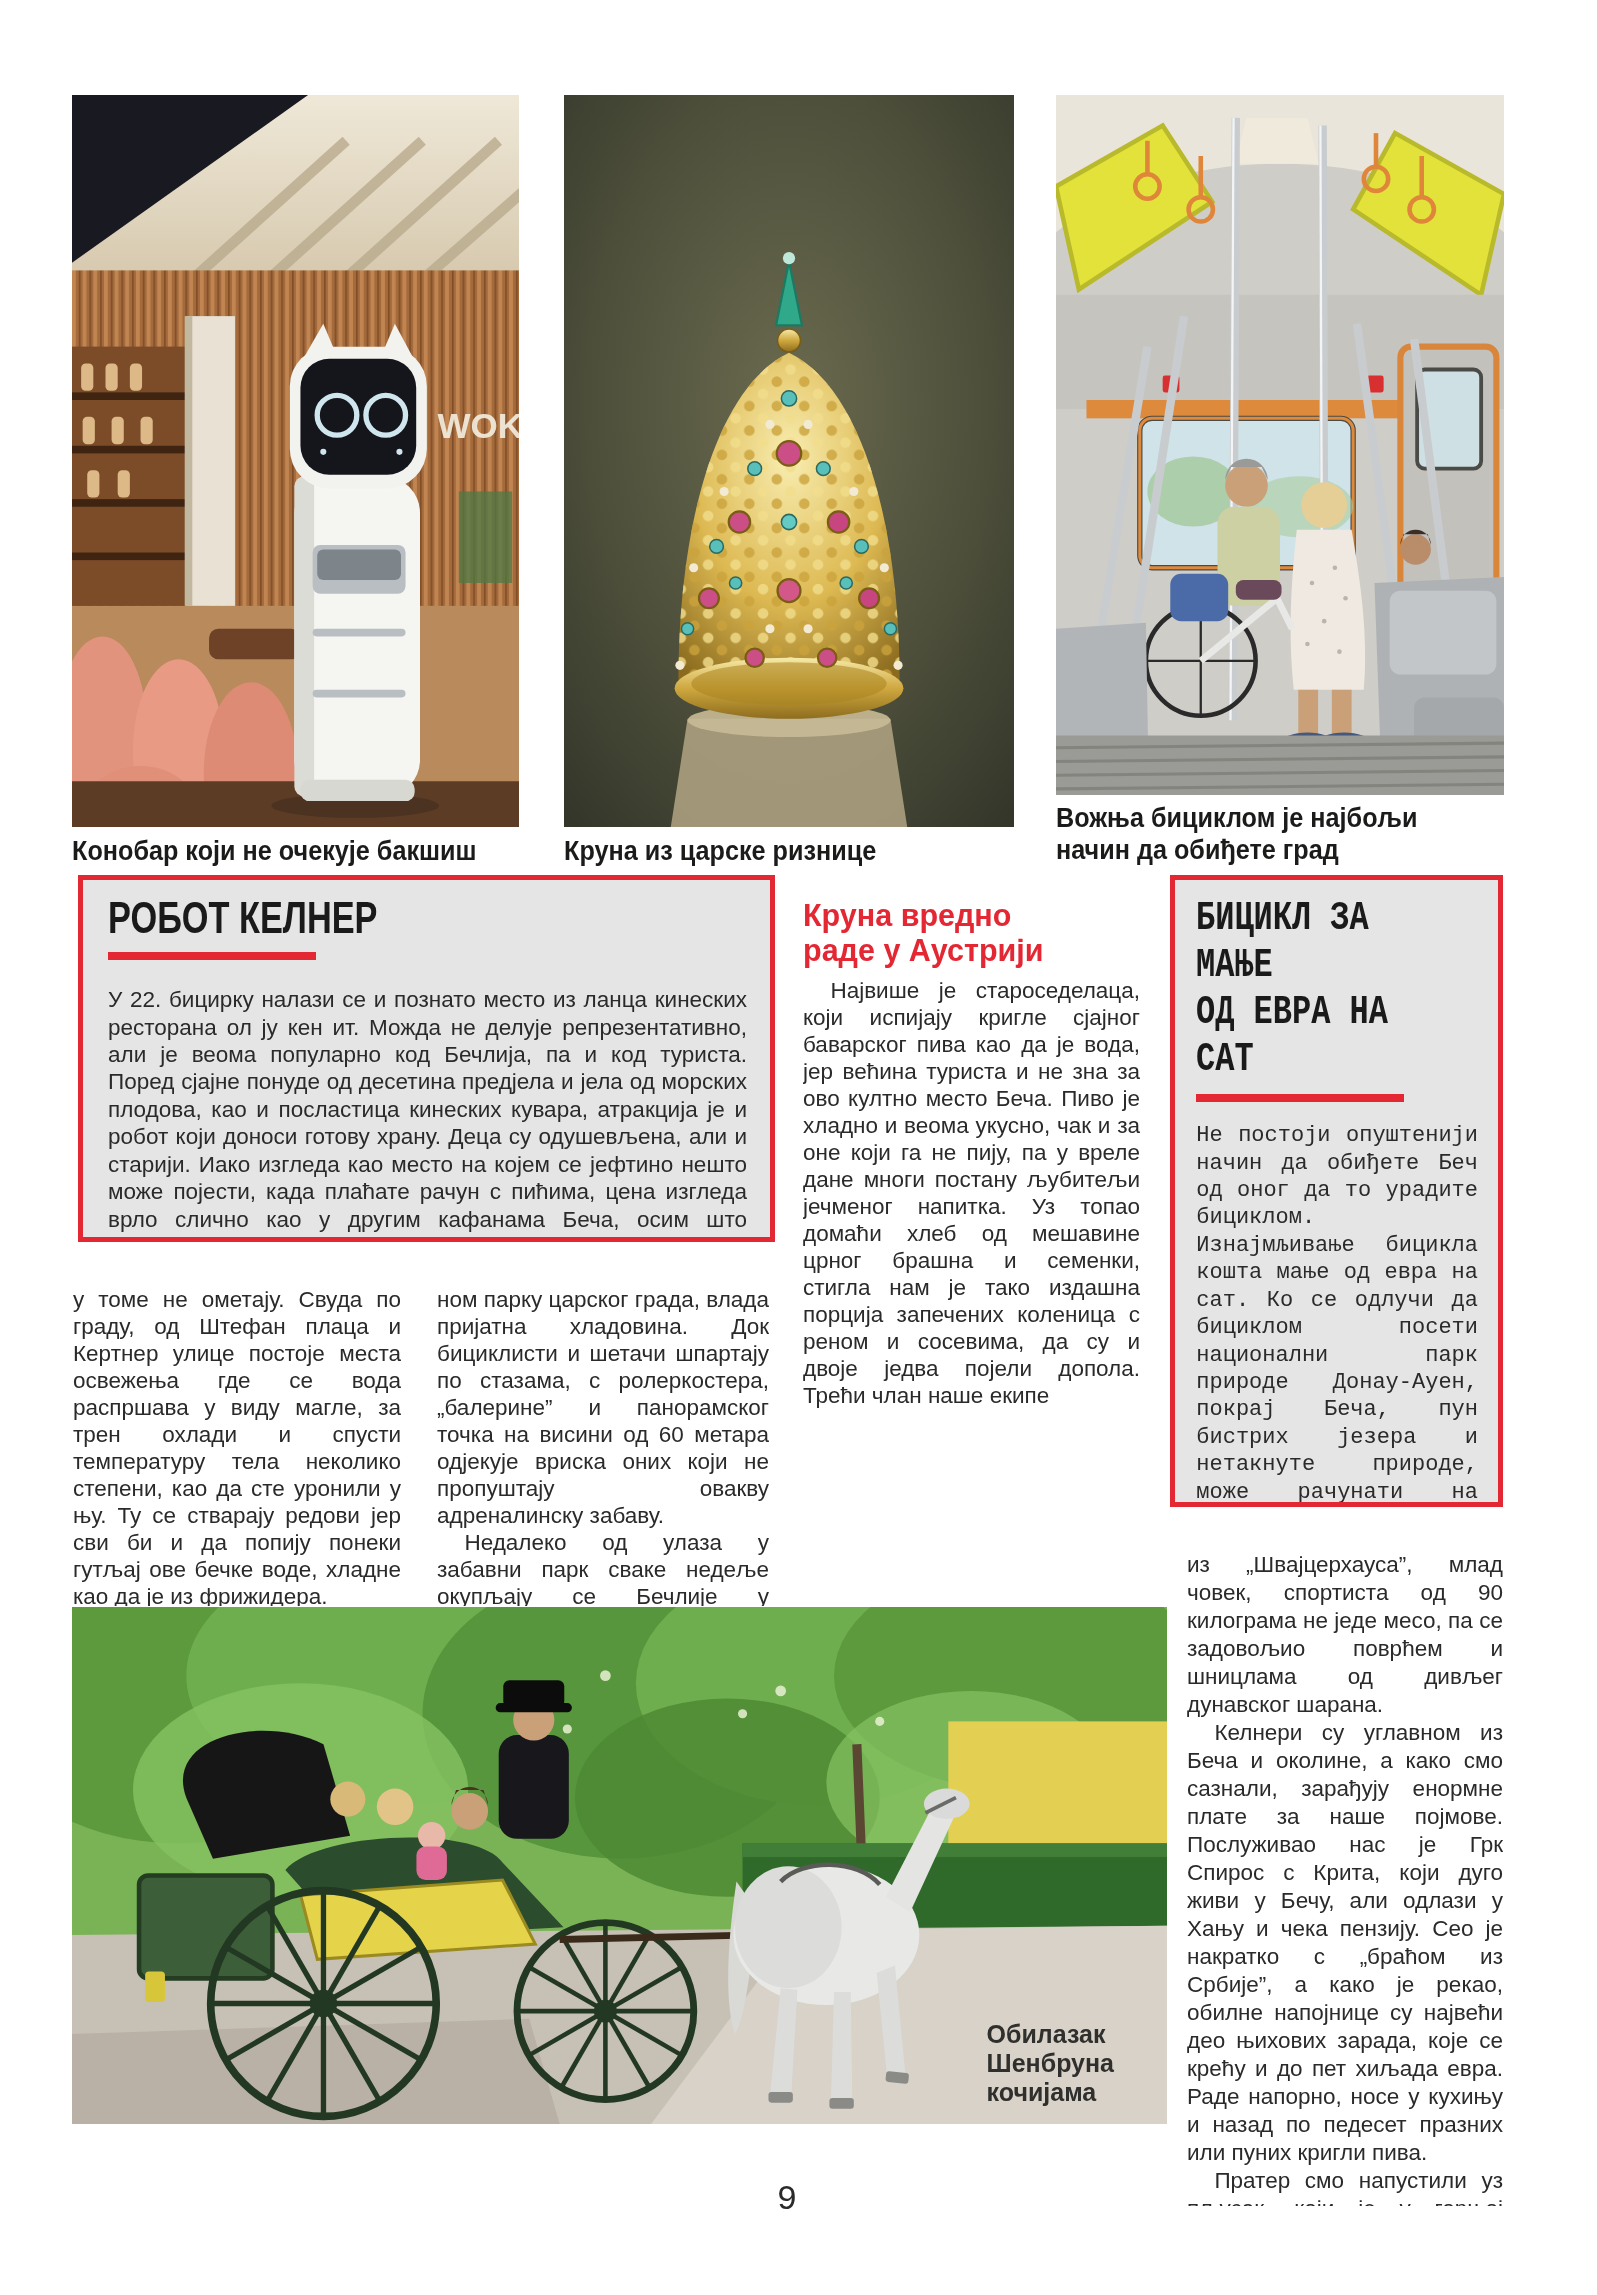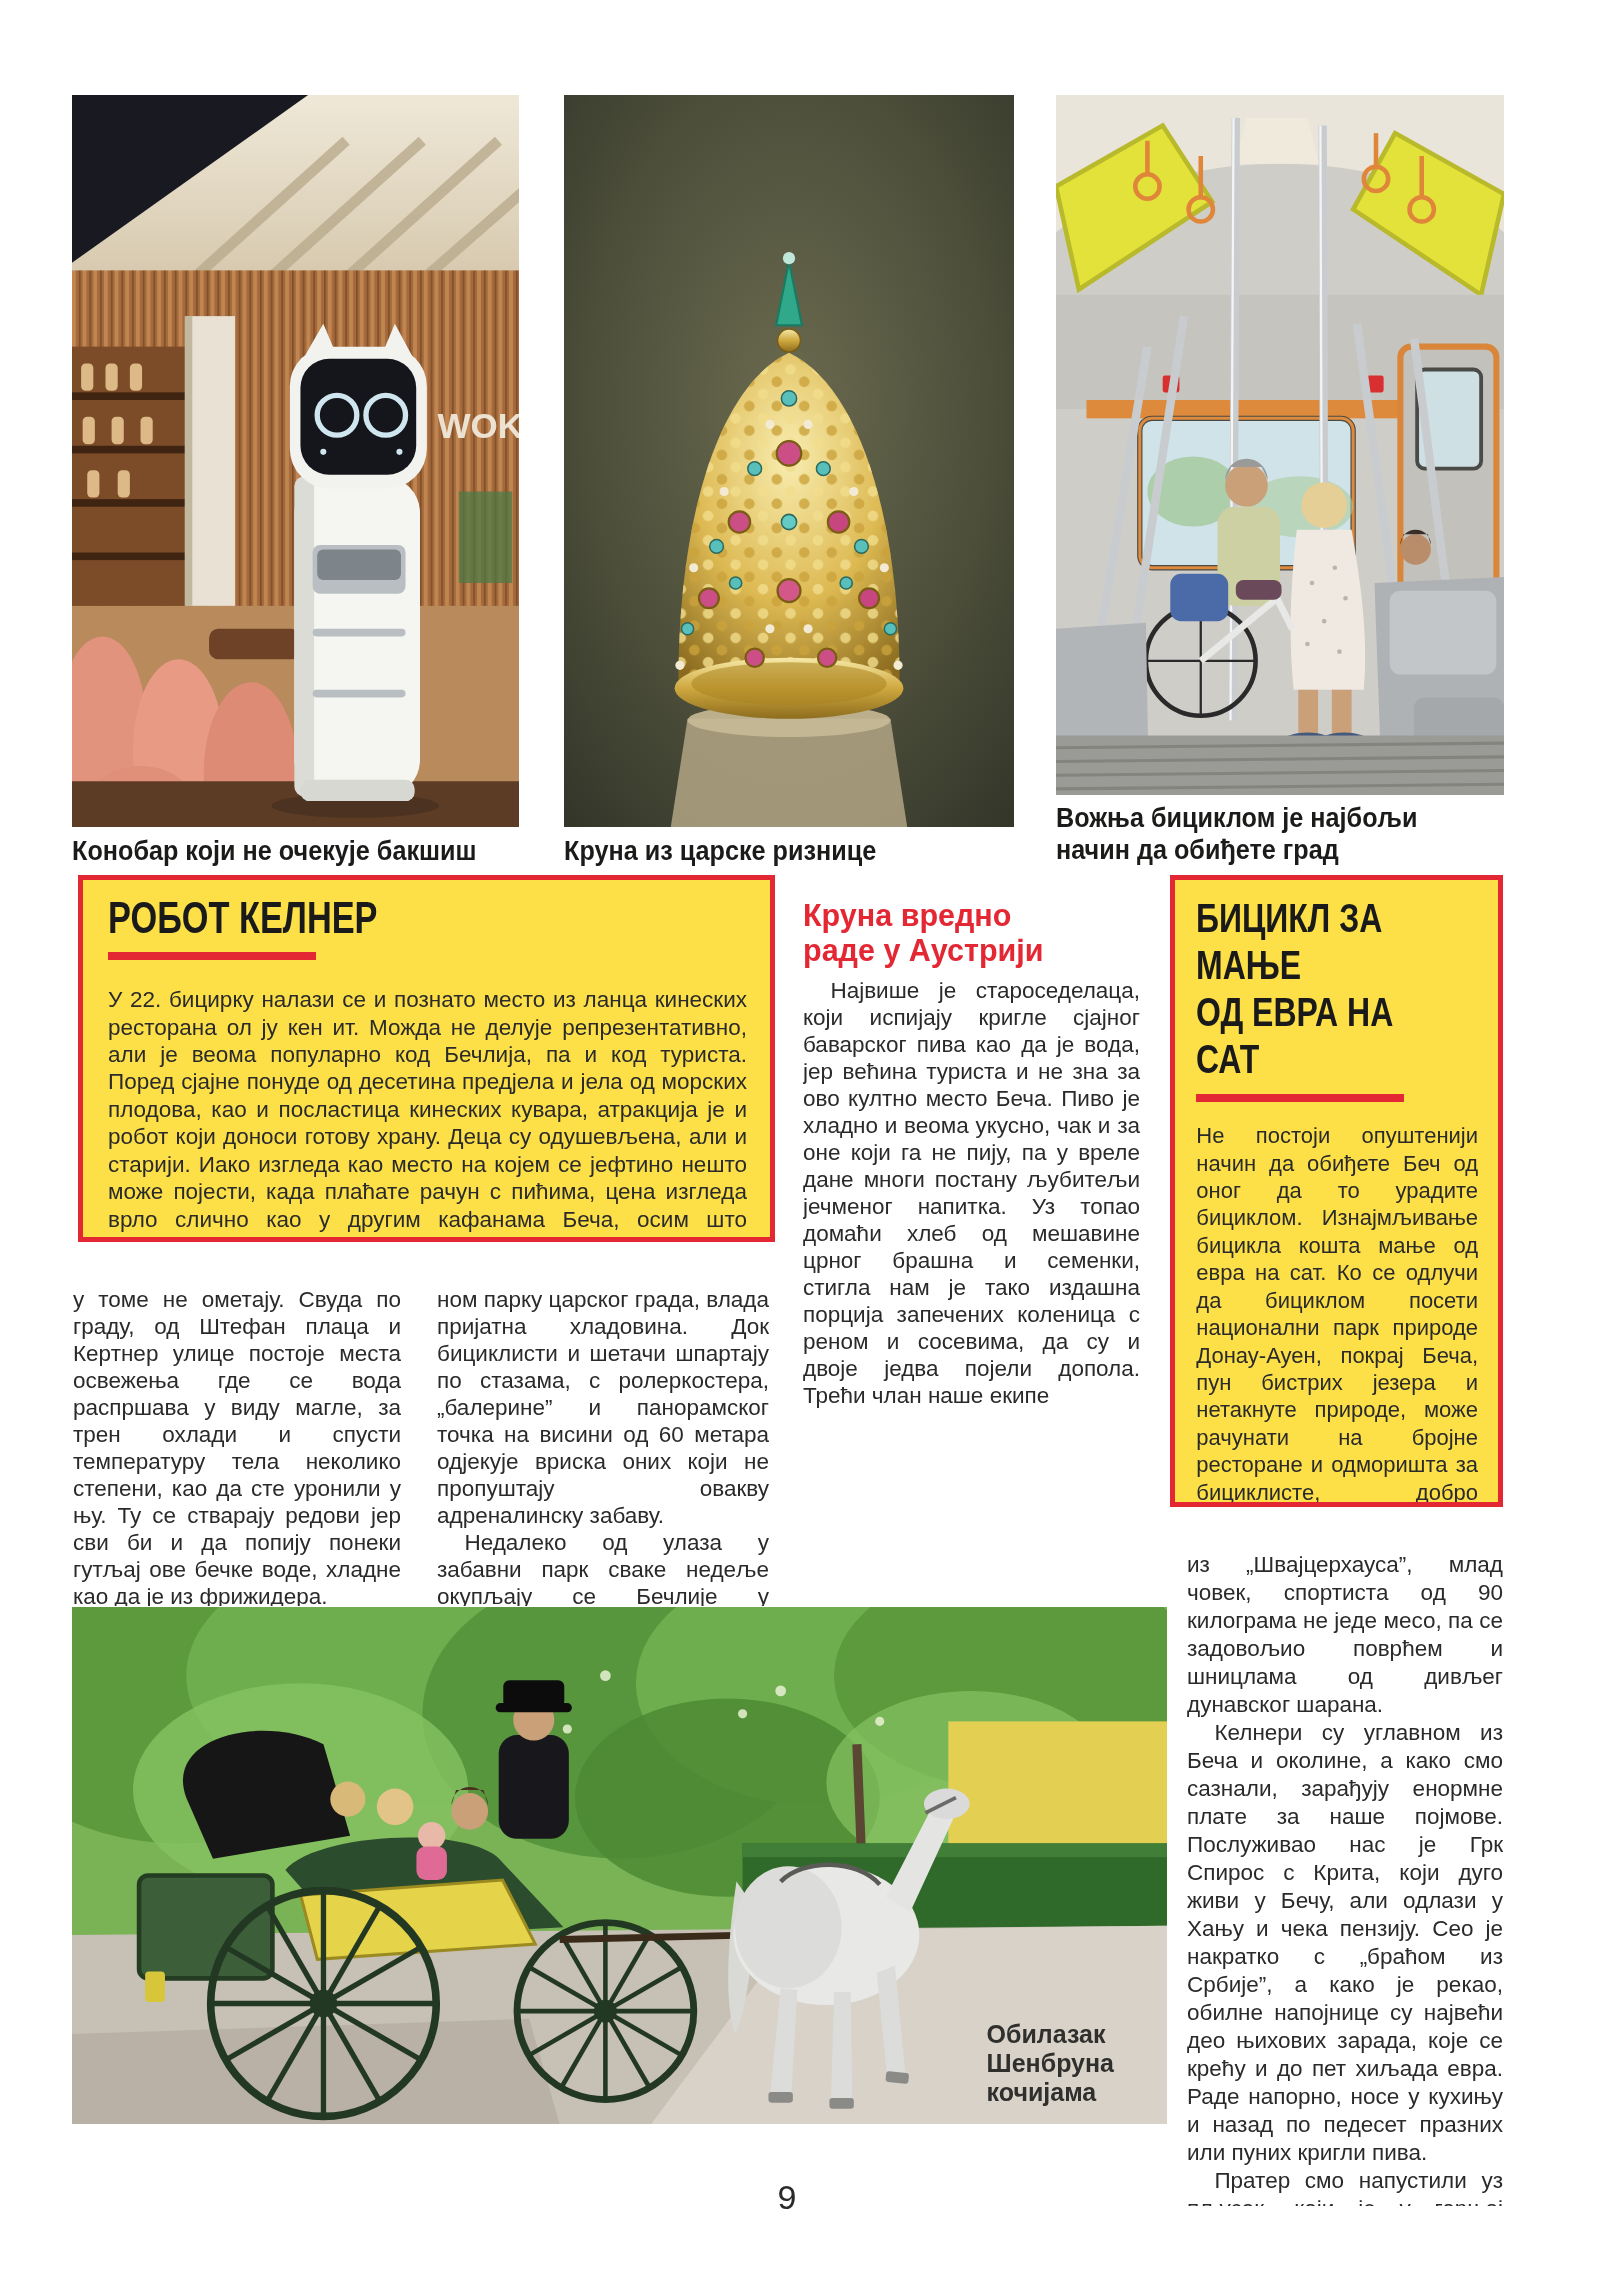--- a/index.html
+++ b/index.html
@@ -7,21 +7,21 @@
   .page { position:relative; width:1597px; height:2295px; background:#fff;
           font-family:"Liberation Sans", sans-serif; color:#262626; overflow:hidden; }
   .abs { position:absolute; }
   figure { margin:0; }
   .photo { overflow:hidden; background:#c4b5fd; }
   .photo svg { display:block; width:100%; height:100%; }
 
   .caption { font-weight:bold; font-size:27.4px; line-height:32px; color:#1b1b1a;
              transform:scaleX(.92); transform-origin:0 0; white-space:pre-line; }
 
-  .redbox { border:5.3px solid var(--red); box-sizing:border-box; background:#fde047; overflow:hidden; }
+  .redbox { border:5.3px solid var(--red); box-sizing:border-box; background:#e5e5e5; overflow:hidden; }
   .redbox .inner { padding:15.2px 23px 0 25px; }
   .boxtitle { display:inline-block; font-weight:bold; font-size:44px; line-height:46px;
               color:#1a1a1a; transform:scaleX(.78); transform-origin:0 0; white-space:pre-line; }
   .boxtitle.two { font-size:41px; line-height:47px; }
   .rule { height:8.4px; background:var(--red); width:208px; margin-top:10.7px; }
   .boxbody { font-size:22.5px; line-height:27.4px; text-align:justify; margin-top:26px; color:#2a2a2a; }
   .redbox.bike .boxbody { font-size:22px; line-height:27.4px; margin-top:20px; }
 
   .bodycol { overflow:hidden; }
   .bodycol p { margin:0; font-size:22.5px; line-height:27px; text-align:justify; color:#2a2a2a; }
@@ -293,21 +293,21 @@
 
   <section class="abs redbox" style="left:78px; top:875px; width:697px; height:367px;">
     <div class="inner">
       <span class="boxtitle">РОБОТ КЕЛНЕР</span>
       <div class="rule"></div>
       <div class="boxbody">У 22. бицирку налази се и познато место из ланца кинеских ресторана ол ју кен ит. Можда не делује репрезентативно, али је веома популарно код Бечлија, па и код туриста. Поред сјајне понуде од десетина предјела и јела од морских плодова, као и посластица кинеских кувара, атракција је и робот који доноси готову храну. Деца су одушевљена, али и старији. Иако изгледа као место на којем се јефтино нешто може појести, када плаћате рачун с пићима, цена изгледа врло слично као у другим кафанама Беча, осим што „келнеру” нисте морали да дате напојницу.</div>
     </div>
   </section>
 
   <section class="abs redbox bike" style="left:1170px; top:875px; width:333px; height:632px;">
-    <div class="inner" style="padding:15.2px 20px 0 21.3px;">
+    <div class="inner" style="padding:15.2px 20px 0 21.3px;font-family:Liberation Mono, monospace;">
       <span class="boxtitle two">БИЦИКЛ ЗА МАЊЕ
 ОД ЕВРА НА САТ</span>
       <div class="rule"></div>
       <div class="boxbody">Не постоји опуштенији начин да обиђете Беч од оног да то урадите бициклом. Изнајмљивање бицикла кошта мање од евра на сат. Ко се одлучи да бициклом посети национални парк природе Донау-Ауен, покрај Беча, пун бистрих језера и нетакнуте природе, може рачунати на бројне ресторане и одморишта за бициклисте, добро распоређене на сваких неколико километара. По повратку у град, бицикл вратите на било коју цикло-станицу и наставите метроом, трамвајем, брзим возом или пешке.</div>
     </div>
   </section>
 
   <div class="abs bodycol" style="left:803px; top:886px; width:337px; height:721px;">
     <div class="subhead">Круна вредно
 раде у Аустрији</div>

